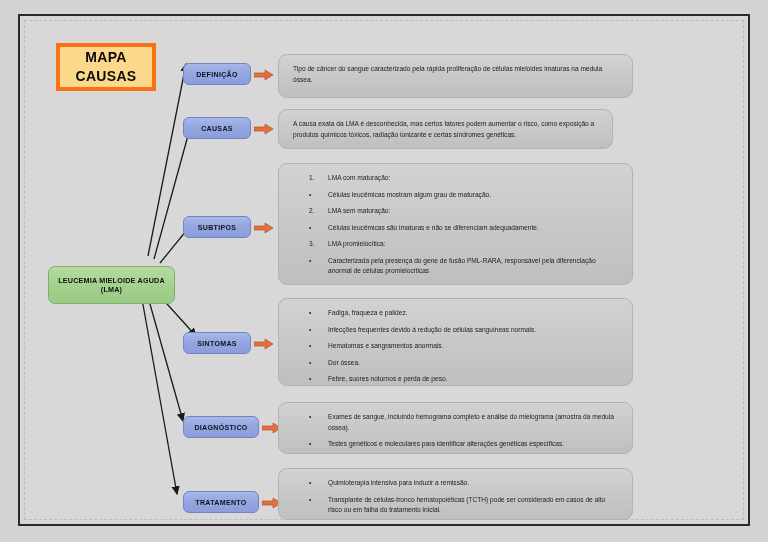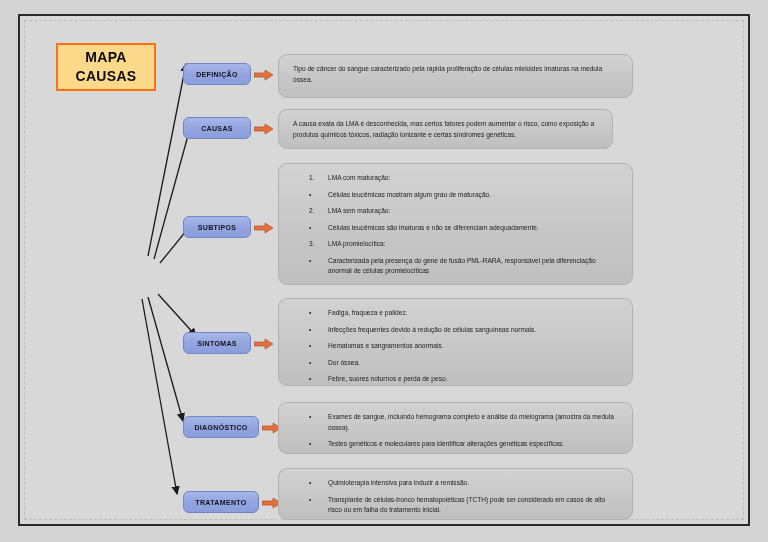--- a/index.html
+++ b/index.html
@@ -41,21 +41,21 @@
     box-sizing: border-box;
   }
   
   #title-box {
     position: absolute;
     left: 36px;
     top: 27px;
     width: 100px;
     height: 48px;
     background: #fcd98a;
-    border: 2px solid #f97316;
+    border: 4px solid #f97316;
     box-sizing: border-box;
     display: flex;
     flex-direction: column;
     align-items: center;
     justify-content: center;
     line-height: 1.35;
   }
   #title-box span {
     font-size: 14px;
     font-weight: bold;
@@ -175,20 +175,24 @@
         <line x1="128" y1="281" x2="163" y2="405"></line>
         <line x1="122" y1="283" x2="157" y2="478"></line>
       </g>
     </svg>
 
     <div id="title-box">
       <span>MAPA</span>
       <span>CAUSAS</span>
     </div>
 
+    <div id="center-node">
+      <span>LEUCEMIA MIELOIDE AGUDA</span>
+      <span>(LMA)</span>
+    </div>
 
     <div class="pill" style="left:163px; top:47px;">
       <span>DEFINIÇÃO</span>
     </div>
     <svg class="oarrow" style="left:234px; top:53px;" viewBox="0 0 20 12">
       <path d="M0,4 L11,4 L11,1 L19,6 L11,11 L11,8 L0,8 z" fill="#e2703a" stroke="#b4522a" stroke-width="0.7"></path>
     </svg>
     <div class="cbox" style="left:258px; top:38px; width:355px; height:44px;">
       <p>Tipo de câncer do sangue caracterizado pela rápida proliferação de células mieloides imaturas na medula óssea.</p>
     </div>

